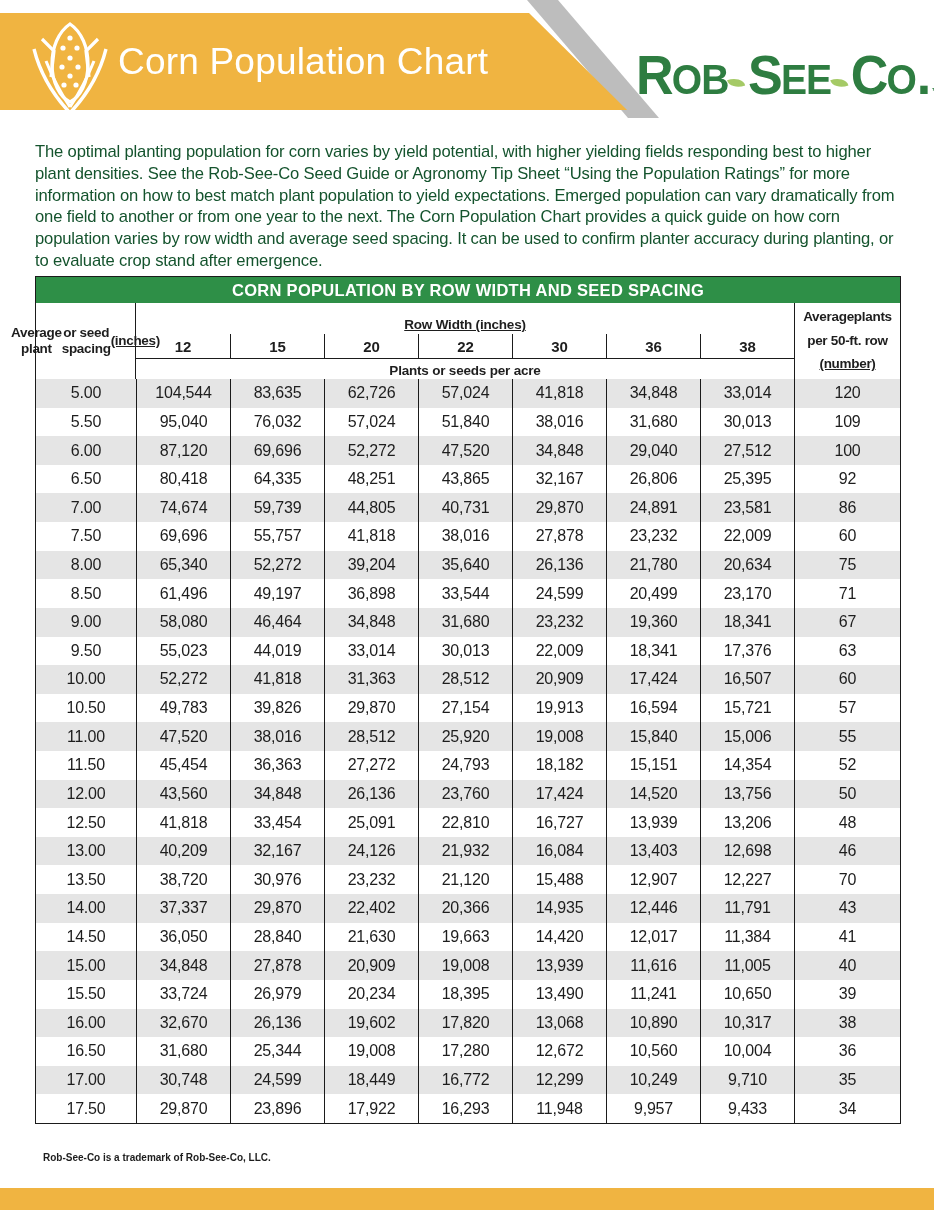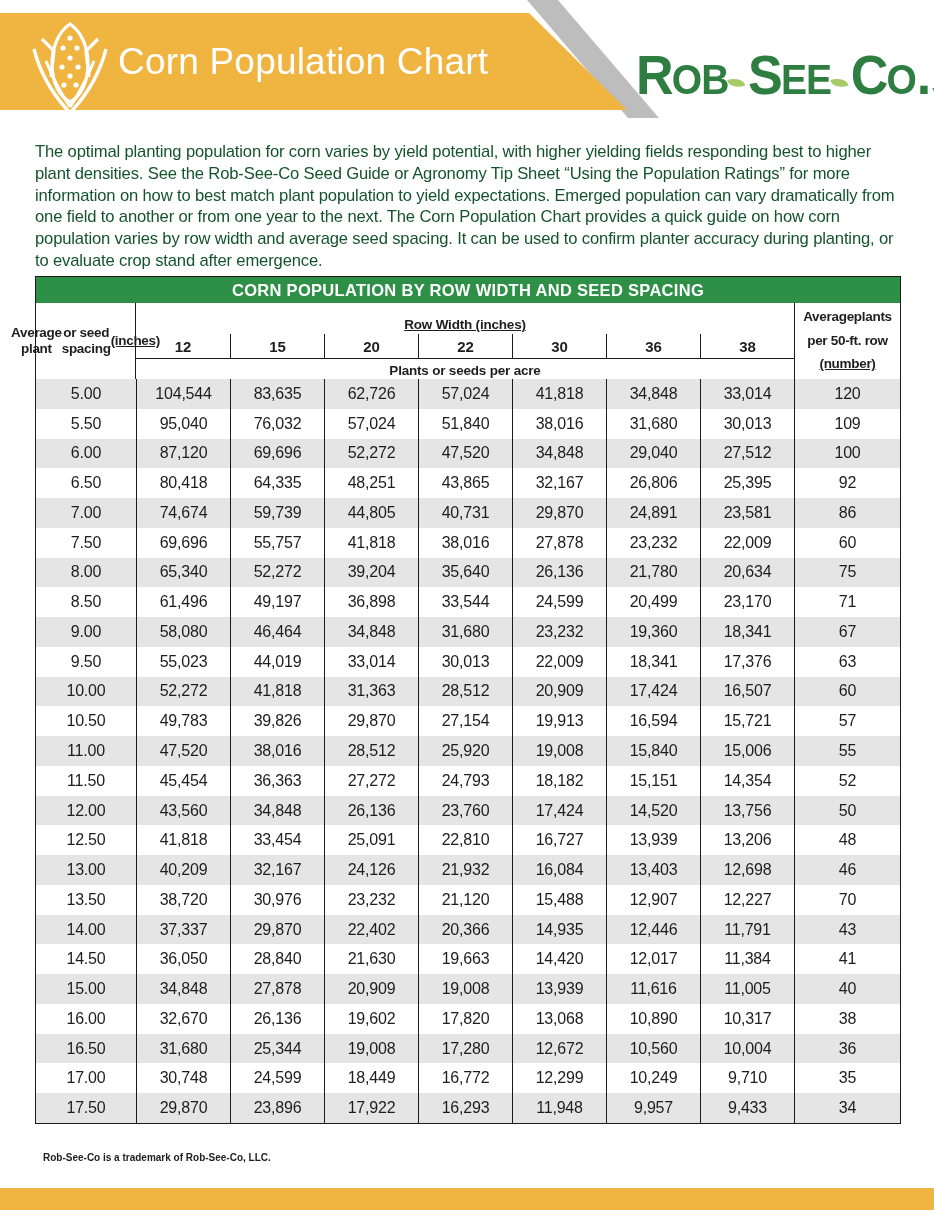--- a/index.html
+++ b/index.html
@@ -364,20 +364,31 @@
           <div class="tcell">34,848</div>
           <div class="tcell">27,878</div>
           <div class="tcell">20,909</div>
           <div class="tcell">19,008</div>
           <div class="tcell">13,939</div>
           <div class="tcell">11,616</div>
           <div class="tcell">11,005</div>
           <div class="tcell">40</div>
         </div>
         <div class="trow">
+          <div class="tcell">15.50</div>
+          <div class="tcell">33,724</div>
+          <div class="tcell">26,979</div>
+          <div class="tcell">20,234</div>
+          <div class="tcell">18,395</div>
+          <div class="tcell">13,490</div>
+          <div class="tcell">11,241</div>
+          <div class="tcell">10,650</div>
+          <div class="tcell">39</div>
+        </div>
+        <div class="trow">
           <div class="tcell">16.00</div>
           <div class="tcell">32,670</div>
           <div class="tcell">26,136</div>
           <div class="tcell">19,602</div>
           <div class="tcell">17,820</div>
           <div class="tcell">13,068</div>
           <div class="tcell">10,890</div>
           <div class="tcell">10,317</div>
           <div class="tcell">38</div>
         </div>

